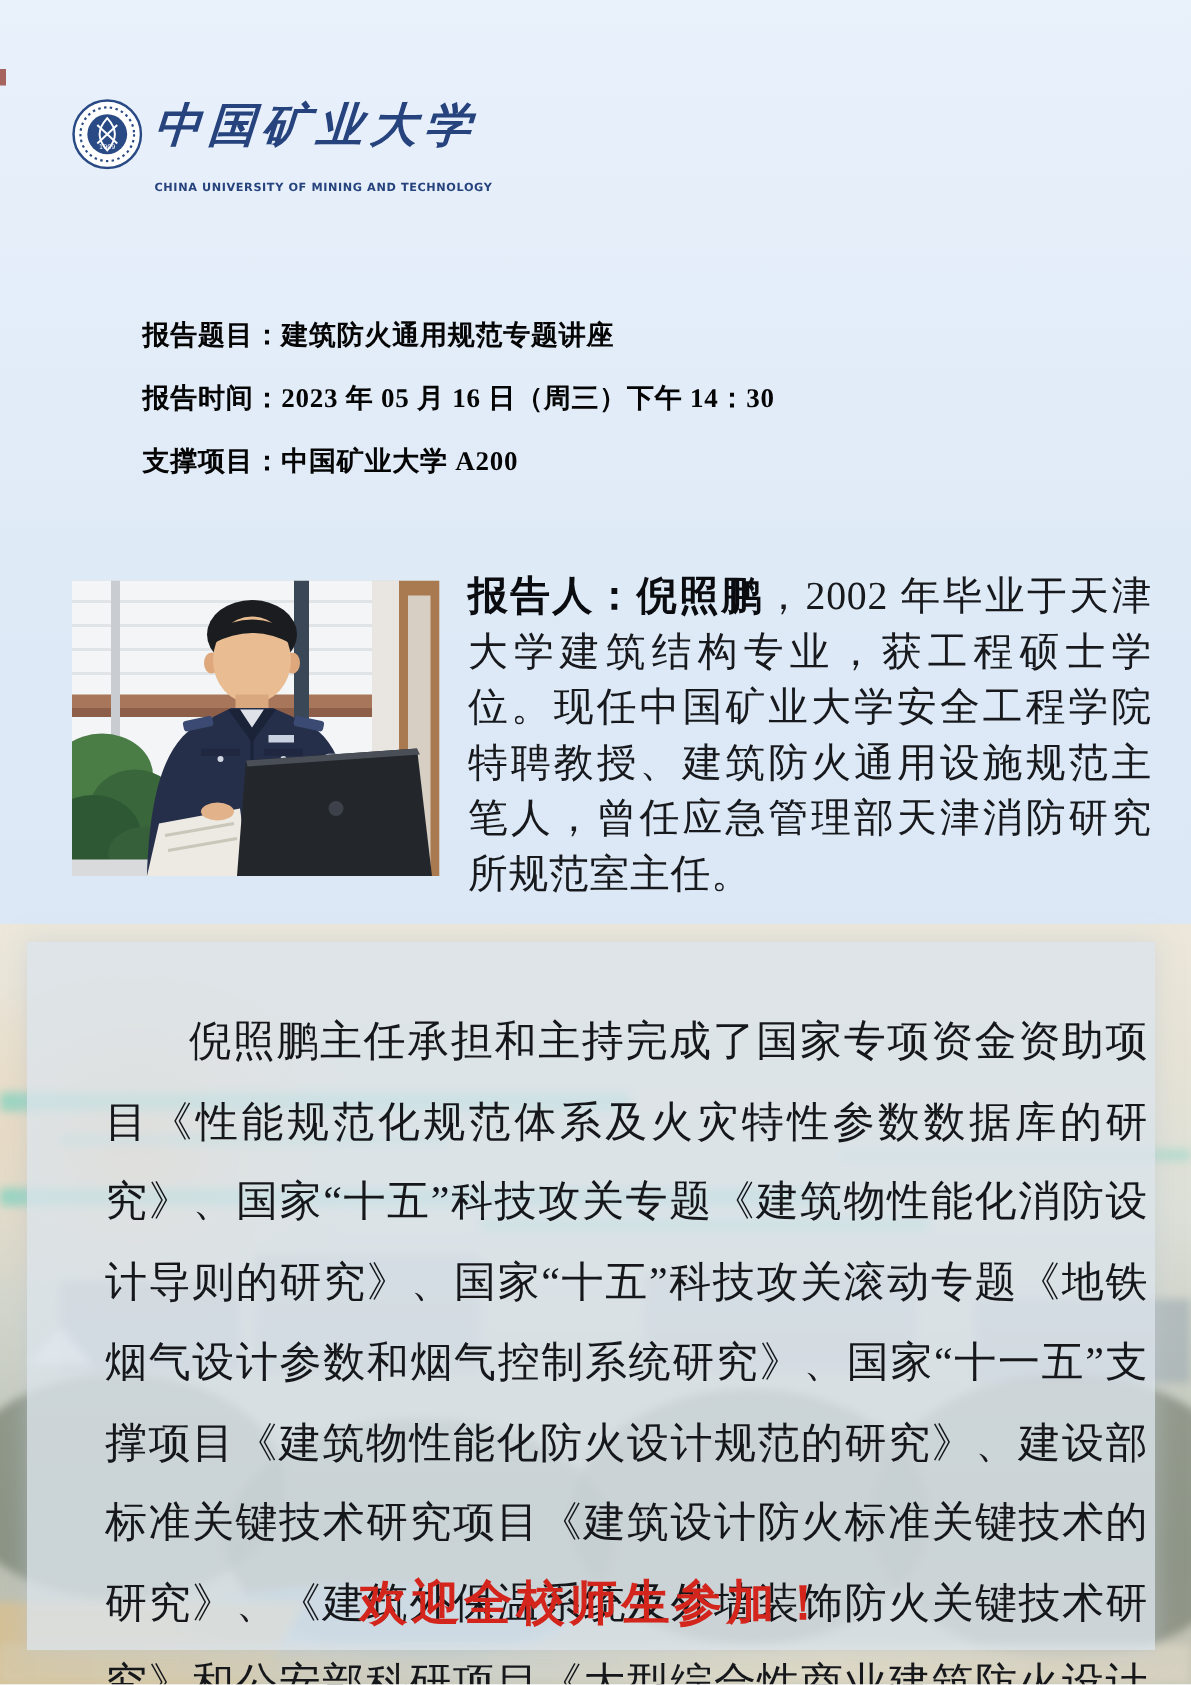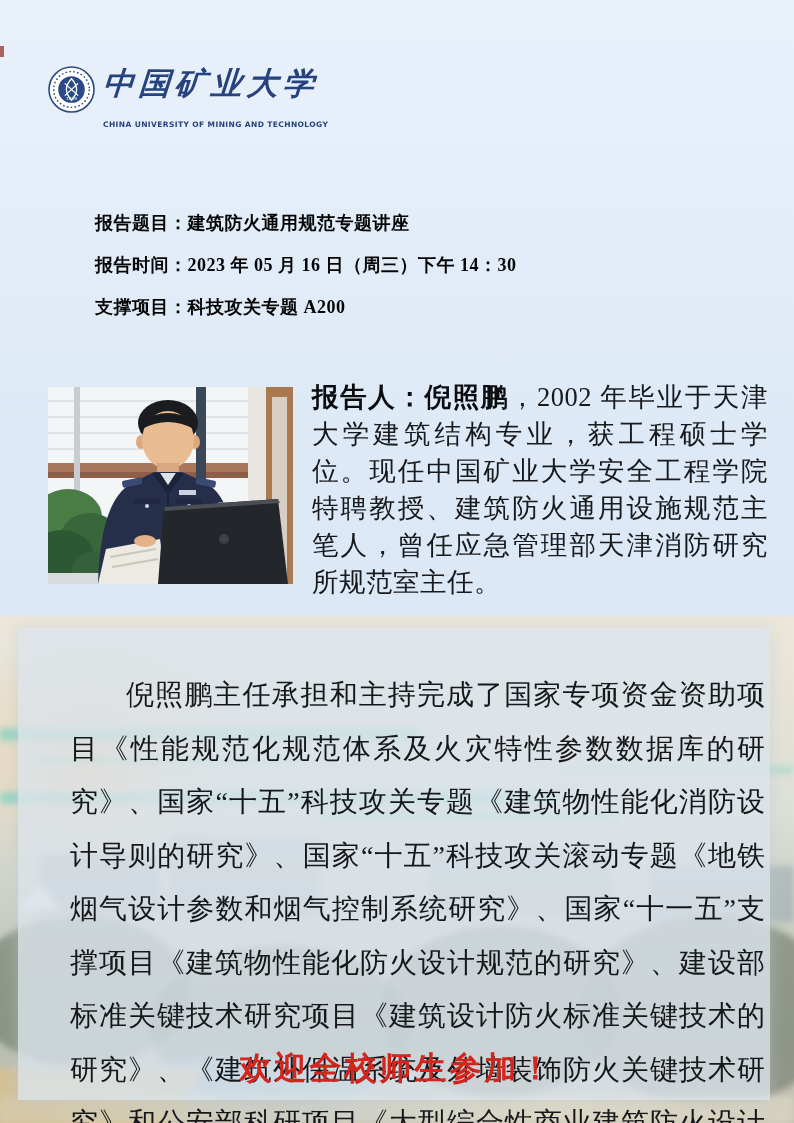--- a/index.html
+++ b/index.html
@@ -118,21 +118,21 @@
     <div class="logo-text">
       <div class="logo-zh kai">中国矿业大学</div>
       <div class="logo-en hei">CHINA UNIVERSITY OF MINING AND TECHNOLOGY</div>
     </div>
   </div>
 
 
   <div class="details kai">
     <div class="row"><span>报告题目：</span><span>建筑防火通用规范专题讲座</span></div>
     <div class="row"><span>报告时间：</span><span>2023 年 05 月 16 日（周三）下午 14：30</span></div>
-    <div class="row"><span>支撑项目：</span><span>科技攻关专题 A200</span></div>
+    <div class="row"><span>支撑项目：</span><span>中国矿业大学 A200</span></div>
   </div>
 
   <svg class="photo" viewBox="0 0 245 197">
     <rect x="0" y="0" width="245" height="197" fill="#d9d4c9"></rect>
     <rect x="0" y="0" width="200" height="132" fill="#f3f5f7"></rect>
     <g stroke="#e0e4e7" stroke-width="2">
       <line x1="0" y1="14" x2="200" y2="14"></line>
         <line x1="0" y1="30" x2="200" y2="30"></line>
       <line x1="0" y1="46" x2="200" y2="46"></line>
         <line x1="0" y1="62" x2="200" y2="62"></line>

